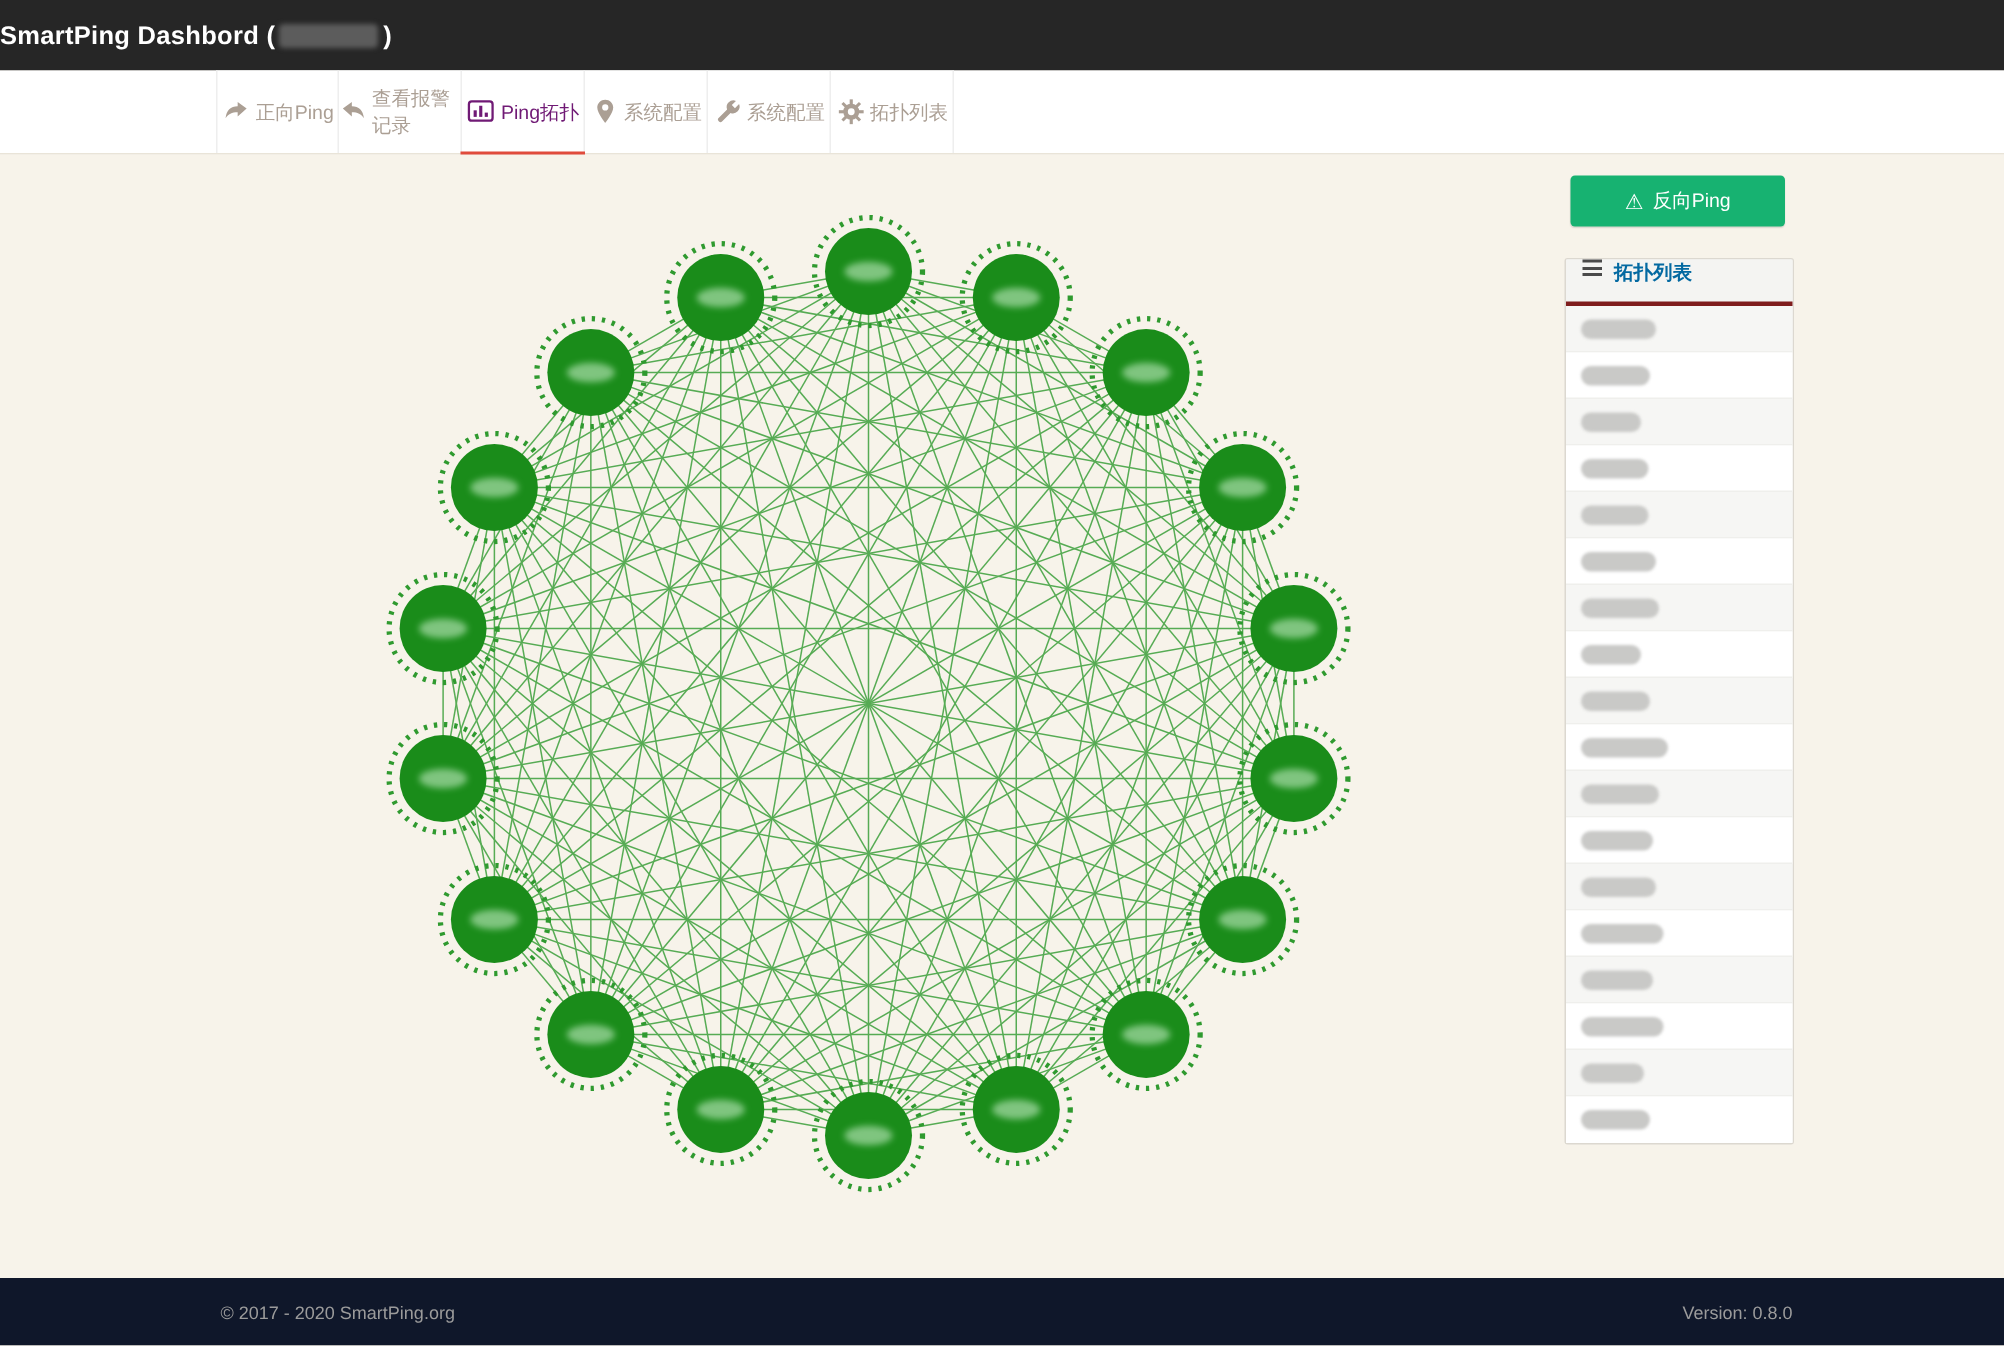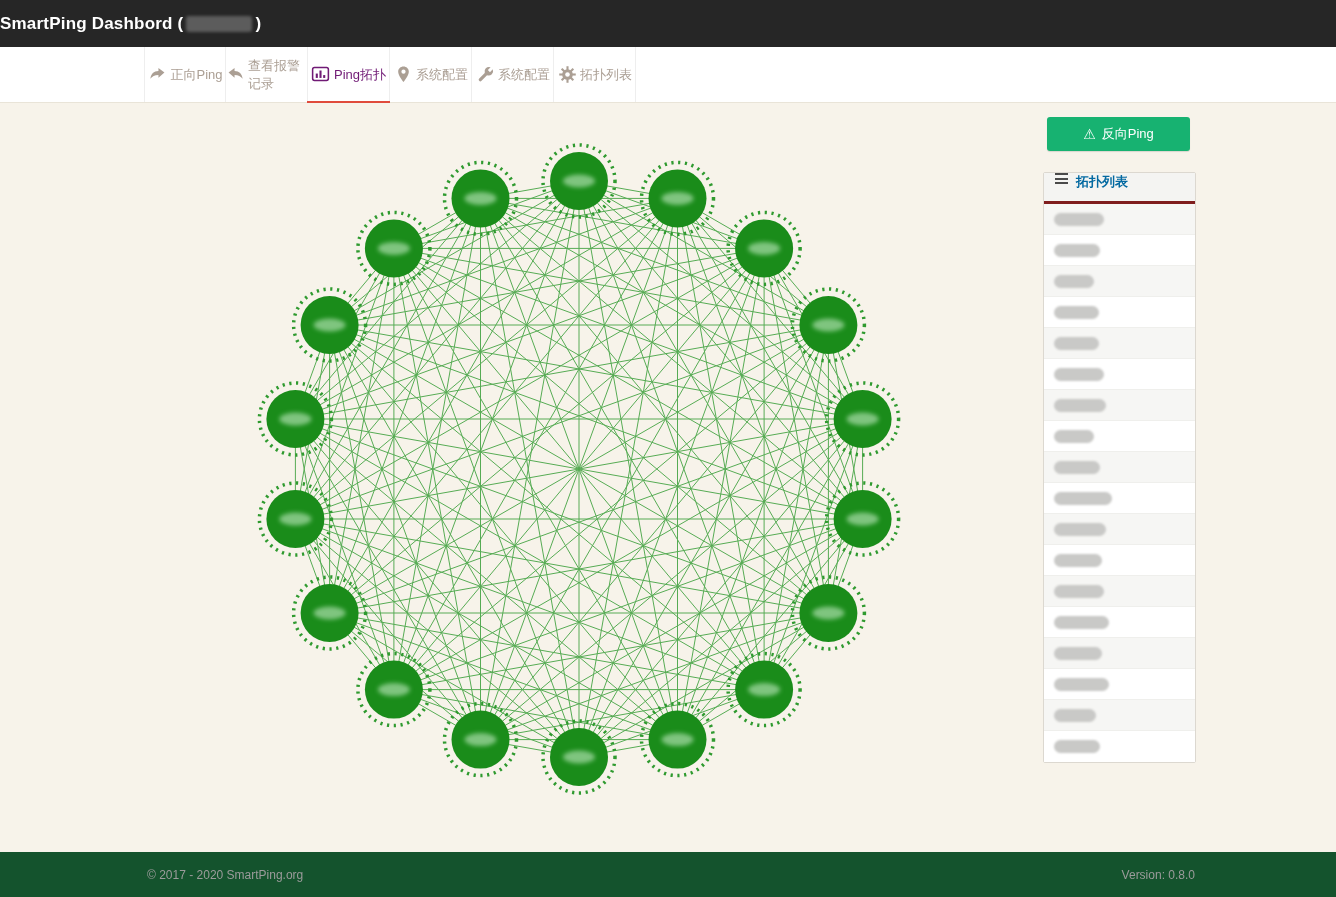--- a/index.html
+++ b/index.html
@@ -47,21 +47,21 @@
   .list-icon i { position:absolute; left:0; width:13px; height:2px; background:#4a4a4a; }
   .list-icon i:nth-child(1){ top:0; } .list-icon i:nth-child(2){ top:4.5px; }
   .list-icon i:nth-child(3){ top:9px; }
   .topo-row { height:31px; display:flex; align-items:center; padding-left:10px;
     border-bottom:1px solid #efefec; cursor:pointer; background:#fff; }
   .topo-row.alt { background:#f6f6f4; }
   .topo-row:last-child { border-bottom:none; }
   .blob { height:13px; background:#c9c9c7; border-radius:7px; filter:blur(1.2px); }
 
   
-  .footer { height:45px; background:#14532d; display:flex; align-items:center;
+  .footer { height:45px; background:#0f172a; display:flex; align-items:center;
     justify-content:space-between; padding:0 141px 0 147px; color:#9b9b9b;
     font-size:12px; }
 </style>
 </head>
 <body>
 
 <header class="header">
   <div class="header-title">
     <span>SmartPing Dashbord (</span>
     <span class="title-blob"></span>

